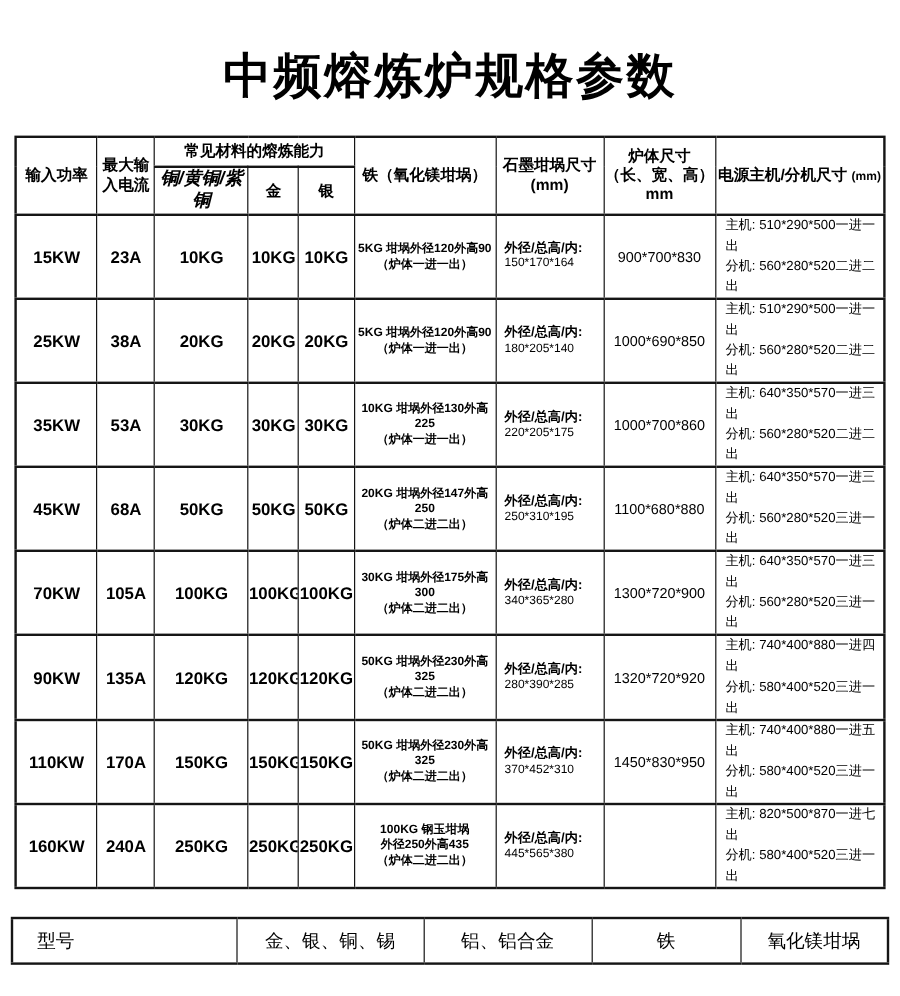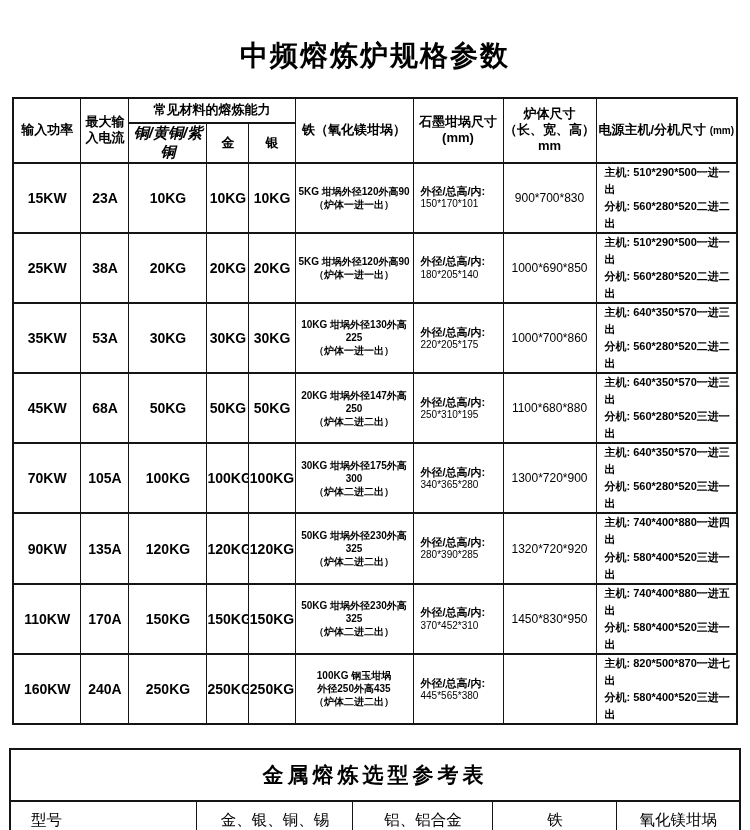--- a/index.html
+++ b/index.html
@@ -7,25 +7,25 @@
   body {
     width: 750px;
     min-height: 830px;
     background: #ffffff;
     color: #000;
     font-family: "Liberation Sans", "DejaVu Sans", sans-serif;
   }
   .main-title {
     margin: 0;
     padding: 20px 0 6px;
-    height: 97px;
+    height: 113px;
     display: flex;
     align-items: center;
     justify-content: center;
-    font-size: 28px;
+    font-size: 40px;
     font-weight: bold;
     letter-spacing: 2px;
   }
   table {
     border-collapse: collapse;
     table-layout: fixed;
     border: 2px solid #151515;
   }
   th, td {
     border: 1px solid #151515;
@@ -46,21 +46,21 @@
   .spec-table tbody tr:last-child { height: 47px; }
   .spec-table th { font-size: 13px; font-weight: bold; line-height: 1.25; }
   .spec-table th.sub { font-size: 15px; font-style: italic; }
   .spec-table th .unit { font-size: 10px; }
   .spec-table td.big { font-size: 14px; font-weight: 600; }
   .spec-table td.iron { font-size: 10px; font-weight: 700; line-height: 1.3; }
   .spec-table td.crucible { text-align: left; padding-left: 7px; }
   .spec-table td.crucible .cru-label { font-size: 11px; font-weight: bold; line-height: 1.3; }
   .spec-table td.crucible .cru-value { font-size: 10px; line-height: 1.25; }
   .spec-table td.furnace { font-size: 12px; }
-  .spec-table td.psu { text-align: left; padding-left: 8px; font-size: 11px; font-weight: 700; line-height: 1.55; }
+  .spec-table td.psu { text-align: left; padding-left: 8px; font-size: 11px; font-weight: 400; line-height: 1.55; }
 
   
   .sel-table { width: 730px; margin: 23px auto 0; }
   .sel-table .title-row { height: 52px; }
   .sel-table .title-cell { font-size: 21px; font-weight: bold; letter-spacing: 4px; }
   .sel-table thead tr.cols { height: 38px; }
   .sel-table th { font-size: 15.5px; font-weight: normal; }
   .sel-table th.model-h { text-align: left; padding-left: 20px; border-radius: 19px; }
 </style>
 </head>
@@ -109,21 +109,21 @@
     <tr>
       <td class="big">15KW</td>
       <td class="big">23A</td>
       <td class="big">10KG</td>
       <td class="big">10KG</td>
       <td class="big">10KG</td>
       <td class="iron pre">5KG 坩埚外径120外高90
 （炉体一进一出）</td>
       <td class="crucible">
         <div class="cru-label">外径/总高/内:</div>
-        <div class="cru-value">150*170*101</div>
+        <div class="cru-value">150*170*164</div>
       </td>
       <td class="furnace">900*700*830</td>
       <td class="psu">
         <div>主机: 510*290*500一进一出</div>
         <div>分机: 560*280*520二进二出</div>
       </td>
     </tr>
 
     <tr>
       <td class="big">25KW</td>
@@ -263,23 +263,20 @@
 
   <table class="sel-table">
     <colgroup>
       <col style="width:187px">
         <col style="width:156px">
         <col style="width:140px">
       <col style="width:124px">
         <col style="width:123px">
     </colgroup>
     <thead>
-      <tr class="title-row">
-        <th colspan="5" class="title-cell">金属熔炼选型参考表</th>
-      </tr>
       <tr class="cols">
         <th class="model-h">型号</th>
         <th>金、银、铜、锡</th>
         <th>铝、铝合金</th>
         <th>铁</th>
         <th>氧化镁坩埚</th>
       </tr>
     </thead>
 
   </table>

